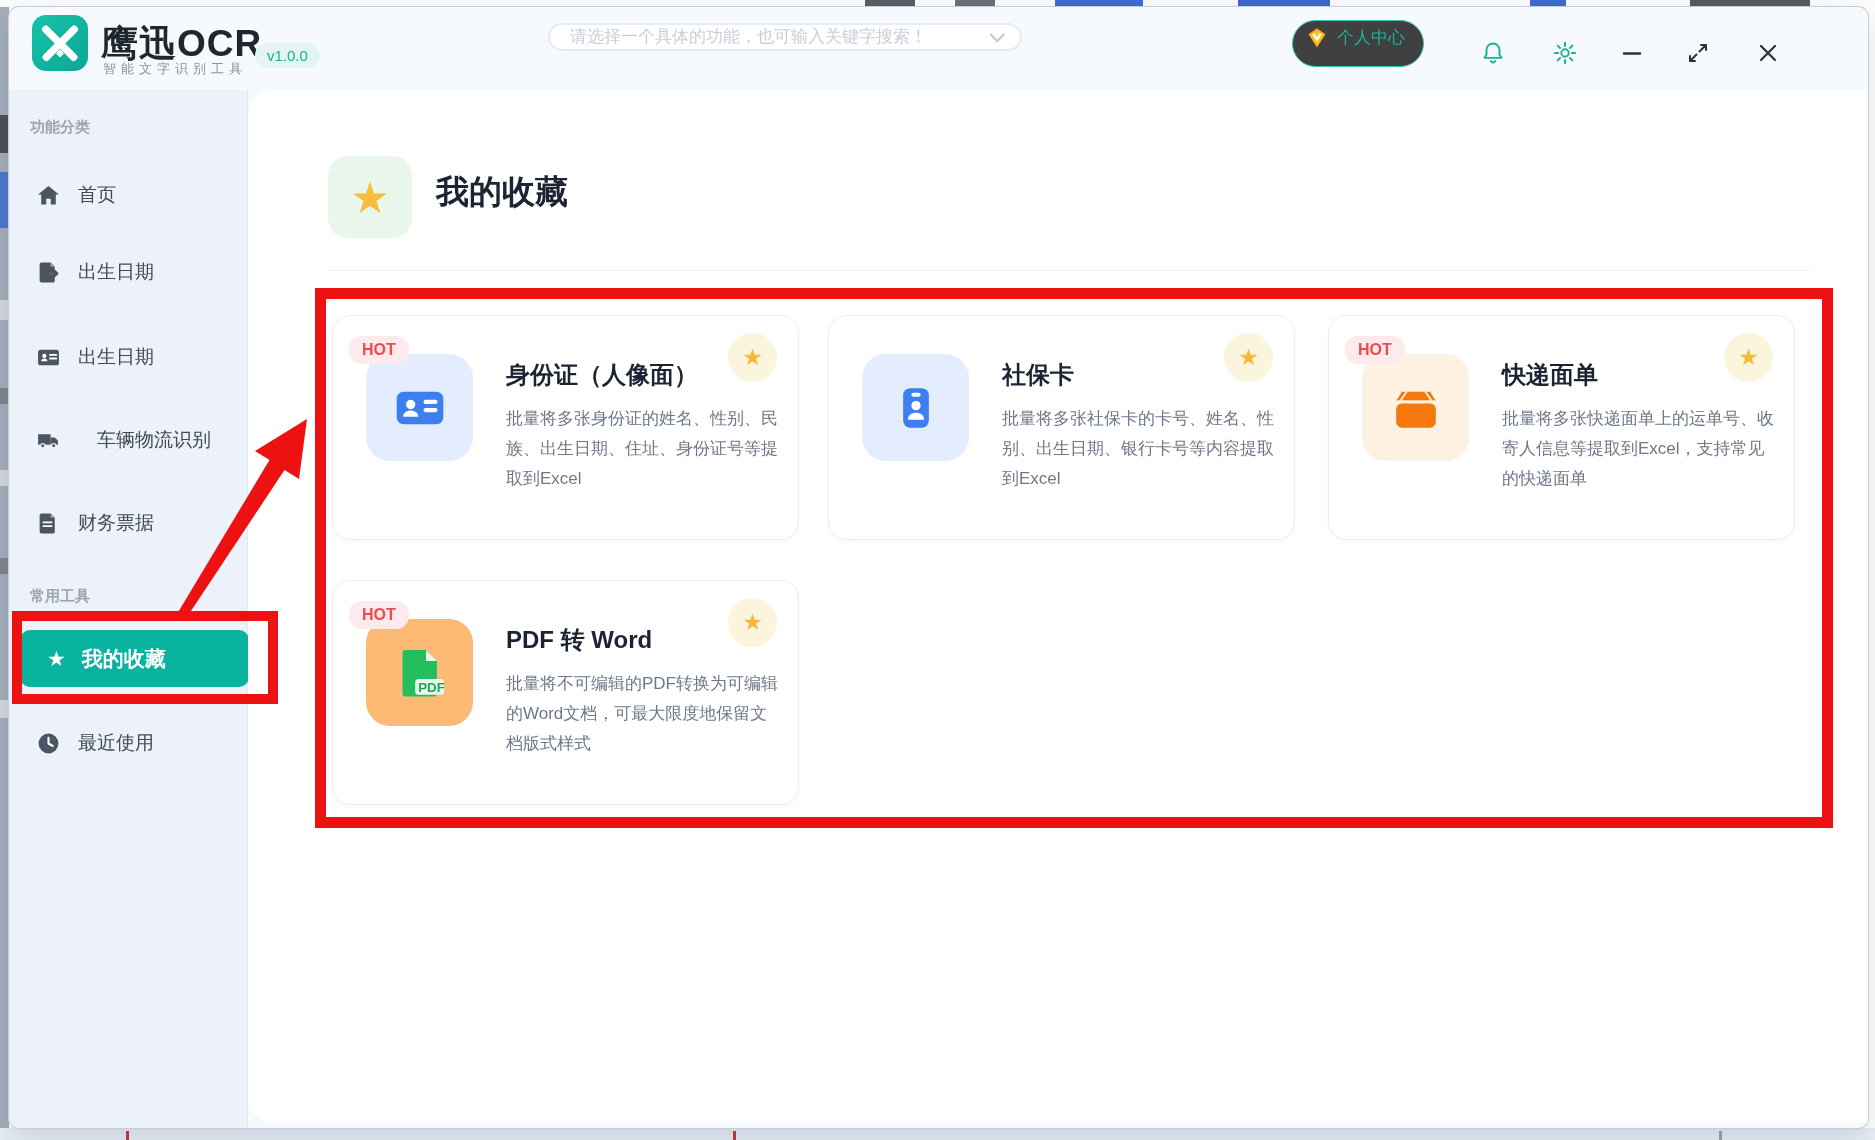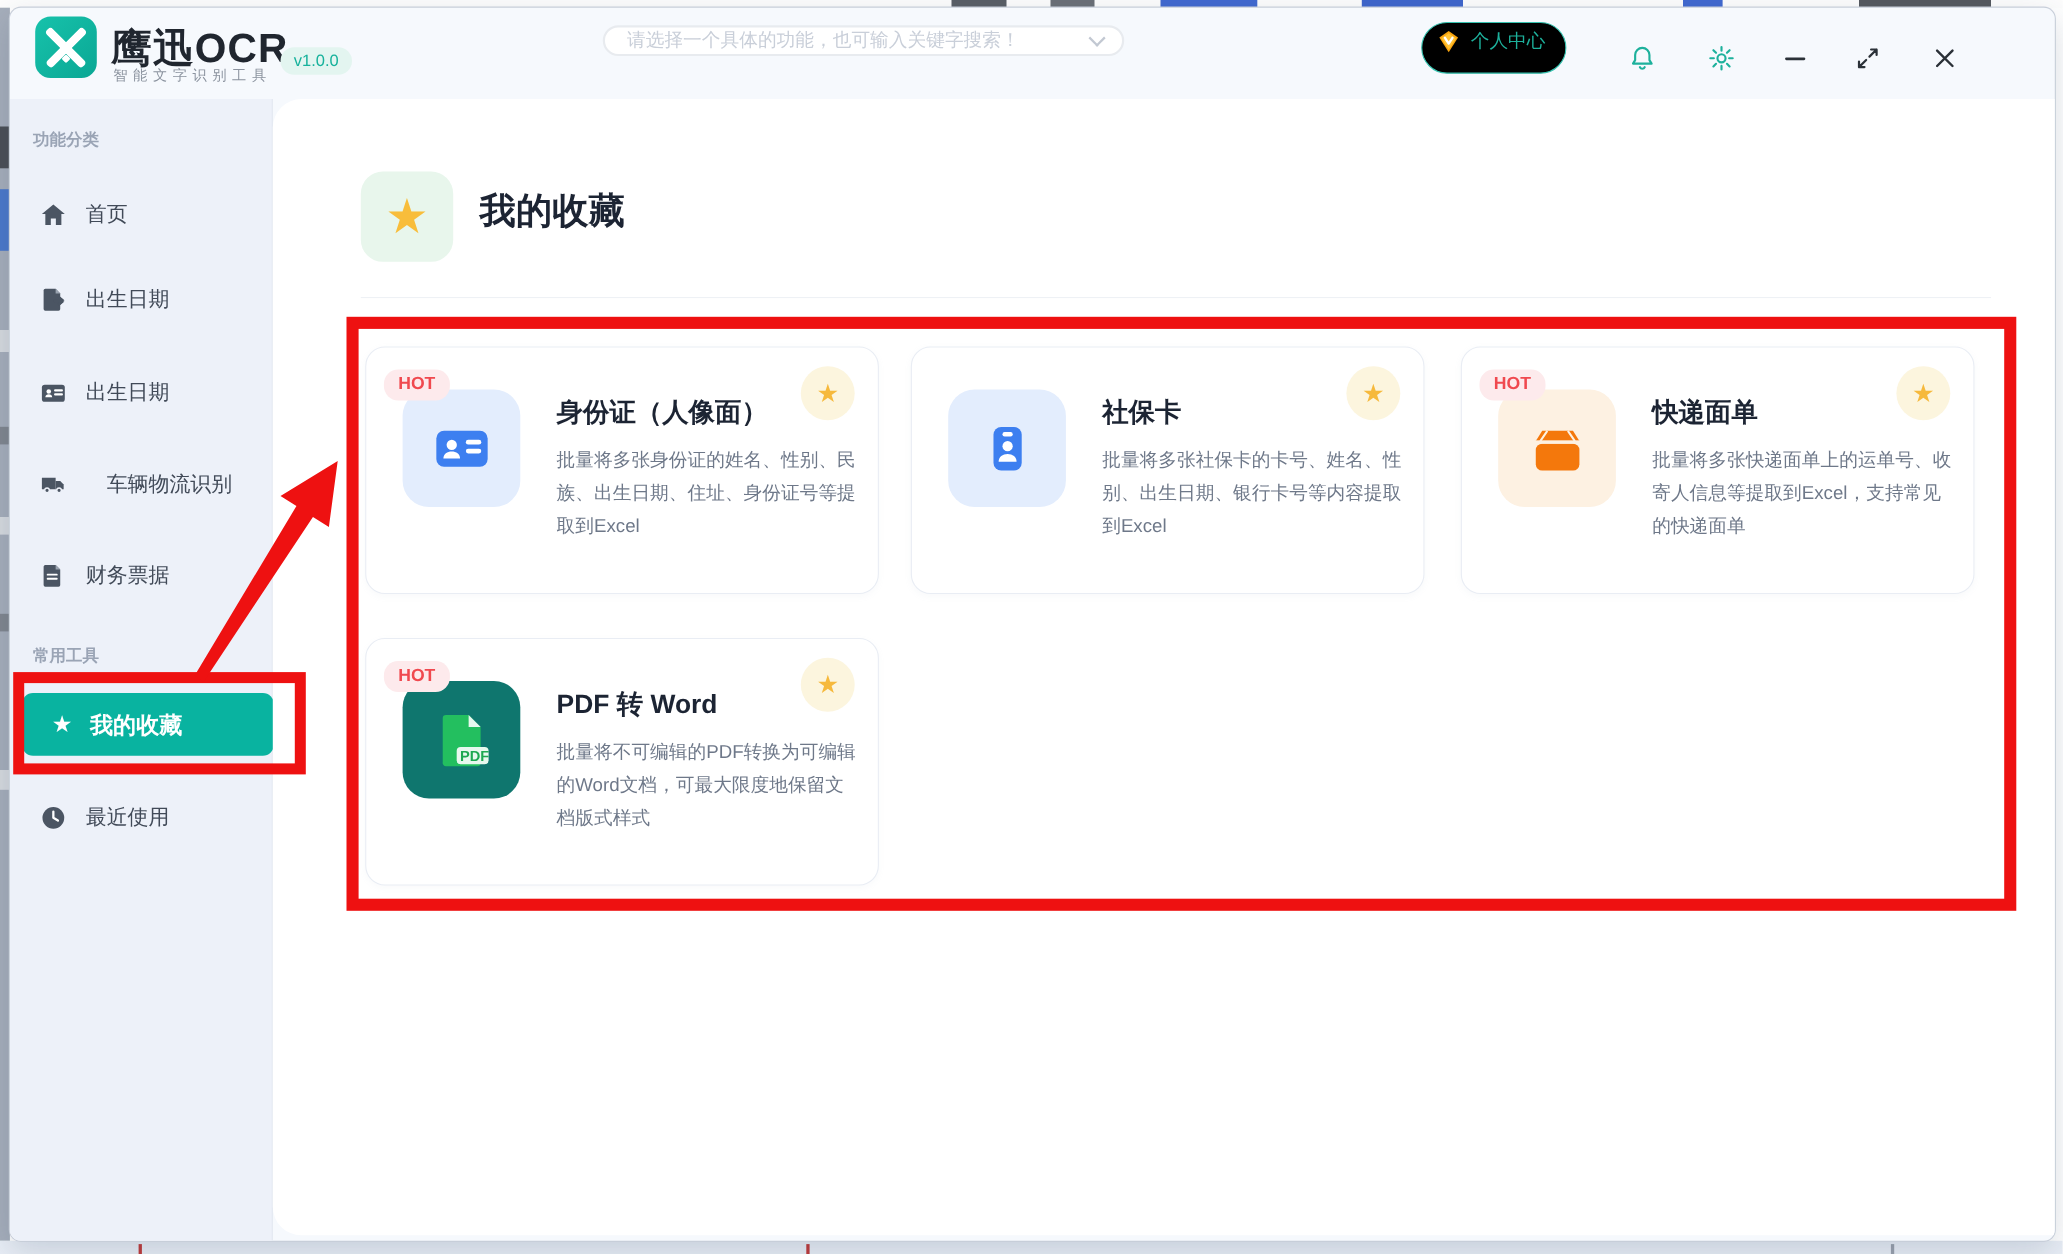--- a/index.html
+++ b/index.html
@@ -19,21 +19,21 @@
   .brand-sub  { position:absolute; left:94px; top:53px; font-size:13px; color:#8b939f; letter-spacing:5px; }
   .ver-pill { position:absolute; left:246px; top:36px; background:#e3f5f0; color:#17b29c;
               font-size:15px; padding:4px 12px; border-radius:14px; }
   .search { position:absolute; left:539px; top:16px; width:474px; height:28px; border-radius:22px;
             border:2px solid #e8ebef; background:#fff; display:flex; align-items:center; padding:0 20px; }
   .search input { flex:1; border:none; outline:none; font-size:17px; color:#444; background:transparent; font-family:inherit; }
   .search input::placeholder { color:#c9cfd9; }
   .chev { width:11px; height:11px; border-right:2px solid #c2c8d2; border-bottom:2px solid #c2c8d2;
           transform:rotate(45deg) translateY(-4px); }
   .user-pill { position:absolute; left:1283px; top:13px; height:47px; padding:0 18px 12px 12px; border-radius:24px;
-               border:1.5px solid #35c2af; color:#1db19c; font-size:17px; display:flex; align-items:center; gap:8px; background:#000000; }
+               border:1.5px solid #35c2af; color:#1db19c; font-size:17px; display:flex; align-items:center; gap:8px; background:#404040; }
   .tb-ico { position:absolute; top:28px; width:36px; height:36px; display:flex; align-items:center; justify-content:center; cursor:pointer; }
 
   
   .sidebar { position:absolute; left:0; top:83px; width:239px; bottom:0; background:#edf1f9; border-right:1px solid #e3e8f1; }
   .side-label { position:absolute; left:21px; font-size:15px; font-weight:700; color:#9aa4b5; }
   .srow { position:absolute; left:0; width:100%; height:48px; display:flex; align-items:center; gap:17px;
           padding-left:27px; font-size:19px; color:#414a58; cursor:pointer; }
   .srow svg { flex:0 0 auto; }
   .active-pill { position:absolute; left:11px; top:540px; width:229px; height:57px; border-radius:10px;
                  background:#09b3a0; color:#fff; font-weight:700; font-size:21px;
@@ -46,21 +46,21 @@
   .hdr-tile { position:absolute; left:80px; top:66px; width:84px; height:82px; border-radius:20px;
               background:#e8f6ec; display:flex; align-items:center; justify-content:center;
               color:#f8bd3b; font-size:44px; }
   .page-title { position:absolute; left:188px; top:80px; font-size:33px; font-weight:800; color:#1c2433; }
   .divider { position:absolute; left:80px; top:180px; right:58px; height:1px; background:#eef1f5; }
 
   .card { position:absolute; width:467px; height:225px; background:#fff; border:1.5px solid #e9edf4;
           border-radius:18px; box-shadow:0 2px 6px rgba(150,165,190,.06); }
   .card .tile { position:absolute; left:33px; top:38px; width:107px; height:107px; border-radius:24px;
                 display:flex; align-items:center; justify-content:center; }
-  .tile-blue { background:#e3edfd; } .tile-orange { background:#fdf1e2; } .tile-green { background:#0f766e; }
+  .tile-blue { background:#e3edfd; } .tile-orange { background:#fdf1e2; } .tile-green { background:#fdba74; }
   .hot { position:absolute; left:16px; top:20px; background:#fdeaec; color:#f0494f; font-weight:700;
          font-size:16px; padding:5px 13px; border-radius:13px; z-index:2; }
   .card h3 { position:absolute; left:173px; top:43px; font-size:24px; font-weight:800; color:#1c2433; width:240px; }
   .card p { position:absolute; left:173px; top:88px; width:272px; font-size:17px; line-height:30px; color:#6e7889; }
   .fav-btn { position:absolute; right:21px; top:17px; width:49px; height:49px; border-radius:50%;
              background:#fcf5de; display:flex; align-items:center; justify-content:center;
              color:#f6b93c; font-size:23px; cursor:pointer; border:none; }
 
   
   .anno-box-cards { position:absolute; left:67px; top:198px; width:1518px; height:540px;

